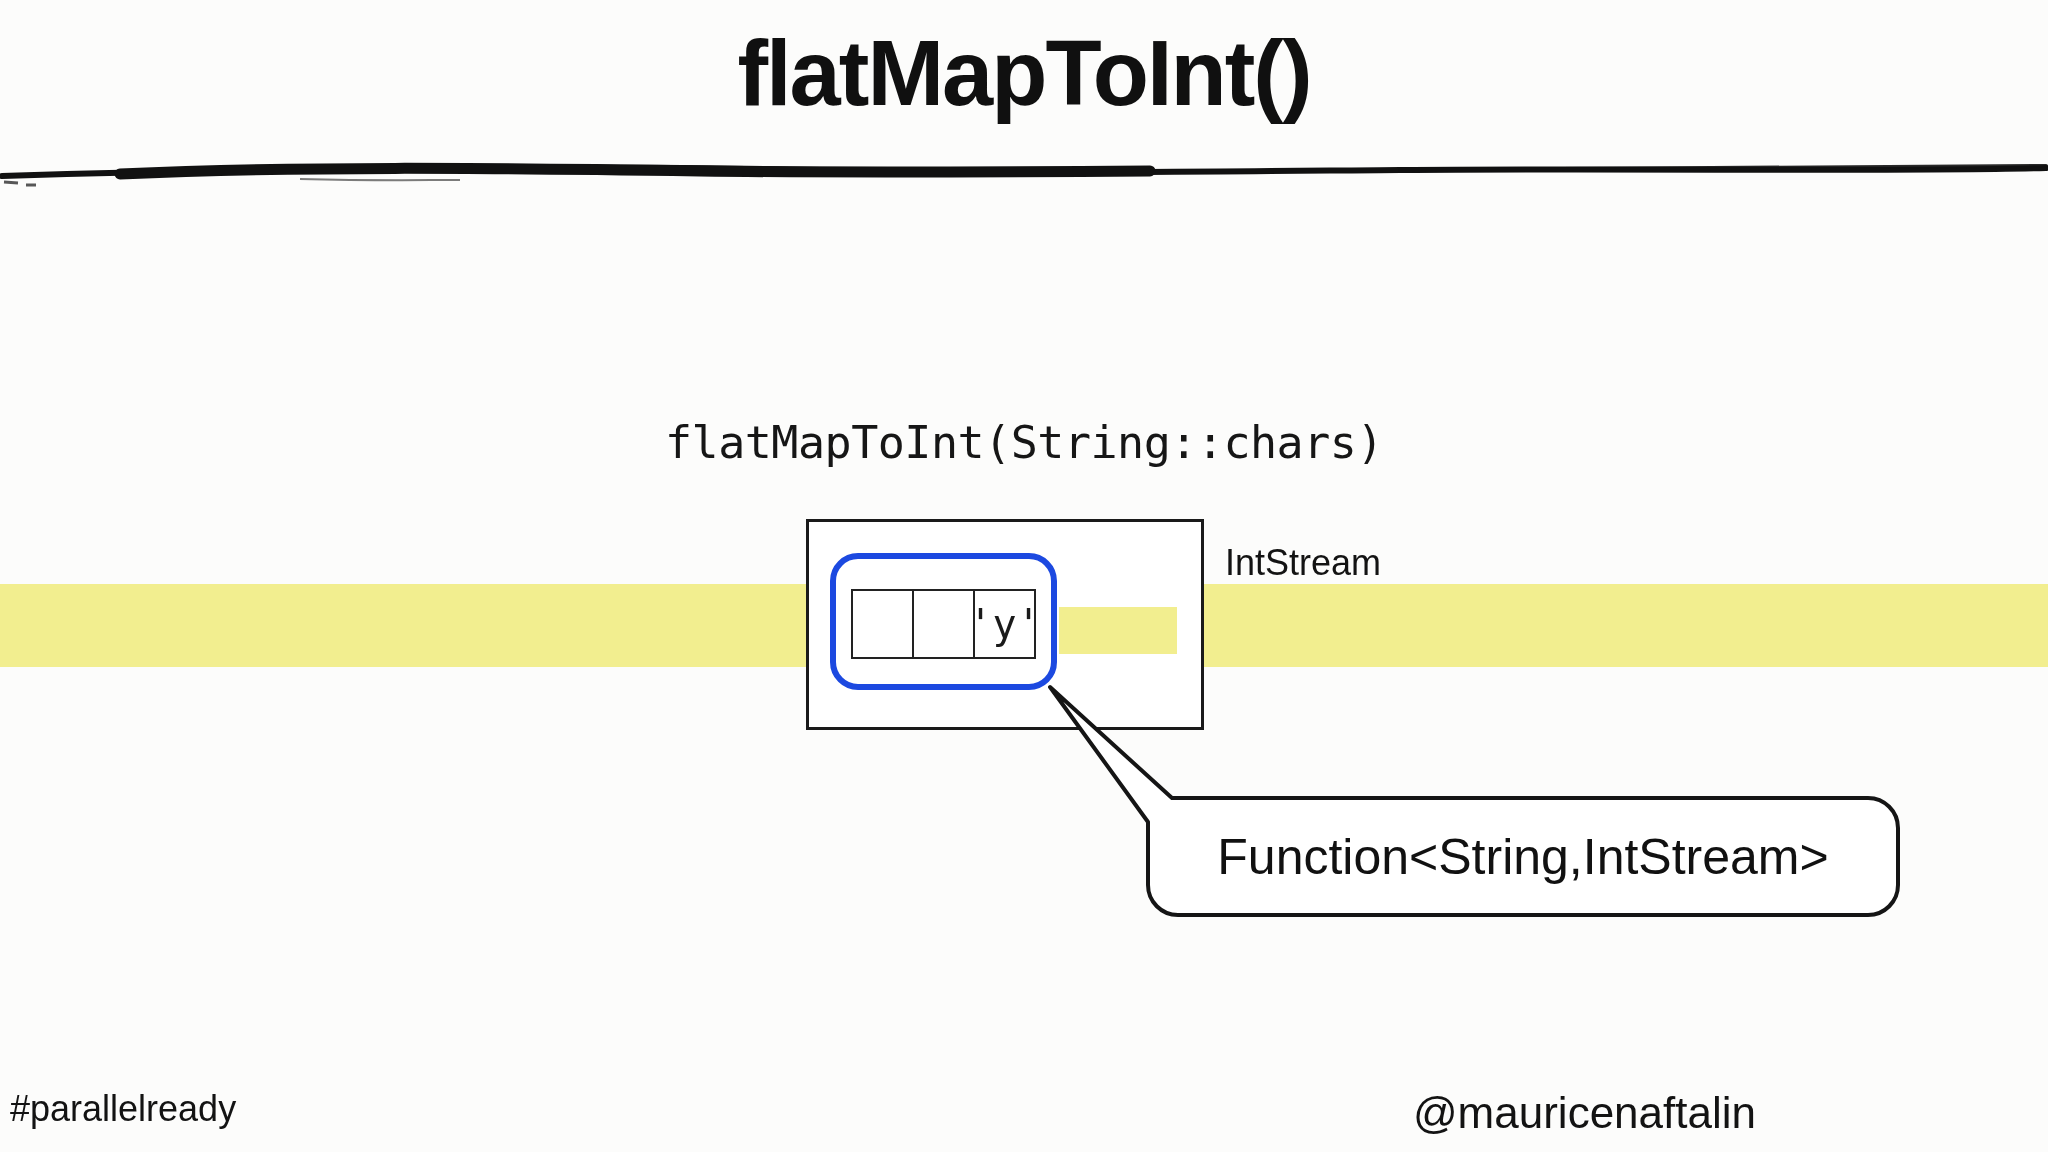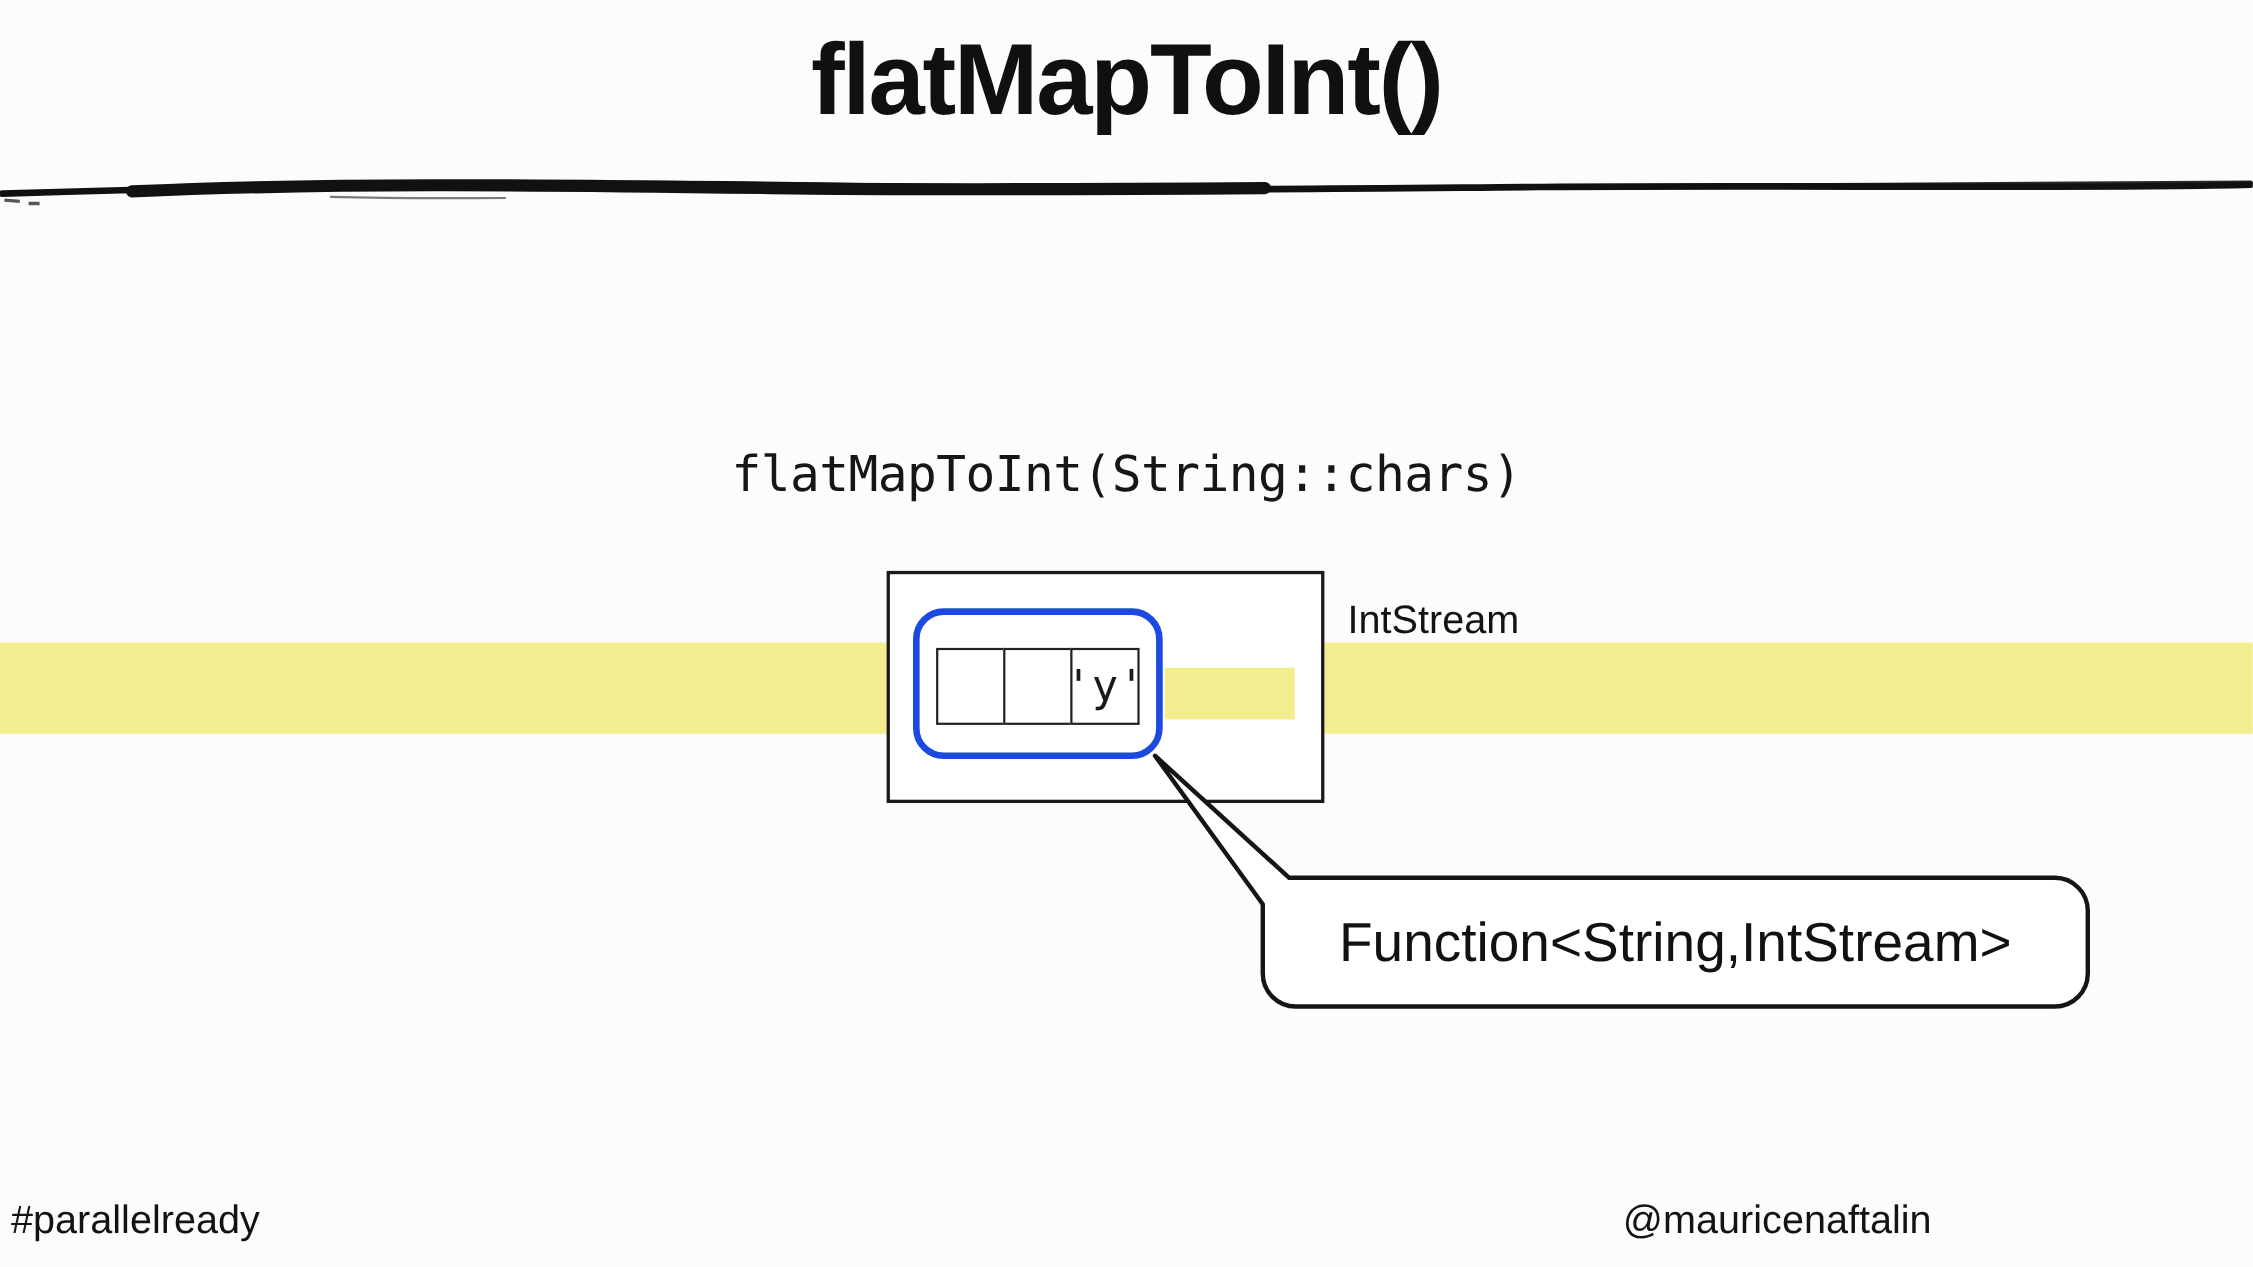--- a/index.html
+++ b/index.html
@@ -26,21 +26,21 @@
     font-size: 92px; font-weight: 600; letter-spacing: -2px;
     color: #101010;
     line-height: 1.3;
   }
 
   
   .ink-line { top: 148px; left: 0; width: 2048px; height: 48px; }
 
   
   .code-caption {
-    top: 404px; left: 0; width: 2048px;
+    top: 416px; left: 0; width: 2048px;
     text-align: center;
     font-family: "DejaVu Sans Mono", "Liberation Mono", monospace;
     font-size: 45px; letter-spacing: -0.5px;
     color: #161616;
   }
 
   
   .band { top: 584px; left: 0; width: 2048px; height: 83px; background: var(--yellow); }
 
   
@@ -80,21 +80,21 @@
   
   .callout-svg { left: 1020px; top: 660px; width: 910px; height: 290px; }
   .callout-text {
     left: 1148px; top: 798px; width: 750px; height: 117px;
     display: flex; align-items: center; justify-content: center;
     font-size: 50px; color: #111111;
   }
 
   
   .footer-left  { left: 10px;  top: 1088px; font-size: 36px; color: #131313; }
-  .footer-right { right: 20px; top: 1088px; font-size: 36px; color: #131313; text-align: right; }
+  .footer-right { right: 20px; top: 1088px; font-size: 44px; color: #131313; text-align: right; }
 </style>
 </head>
 <body>
 
 <div id="canvas">
 
   <div class="abs title">flatMapToInt()</div>
 
   <svg class="abs ink-line" viewBox="0 0 2048 48" preserveAspectRatio="none">
     <path d="M2 28 C 260 20 540 16 820 22 C 1000 26 1160 24 1400 22 C 1650 20 1900 24 2046 20" fill="none" stroke="#111111" stroke-width="6" stroke-linecap="round"></path>

